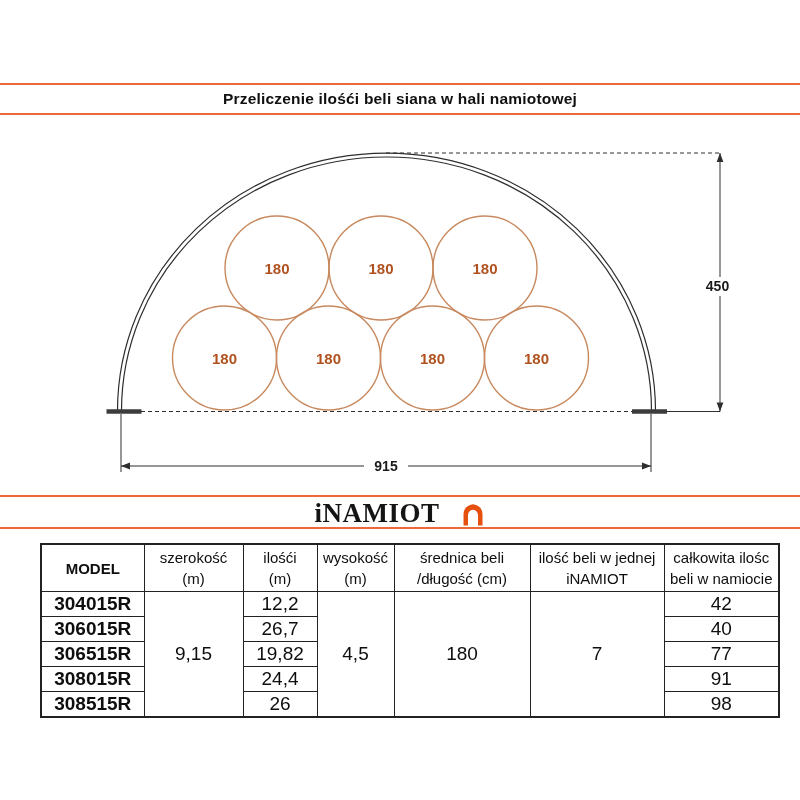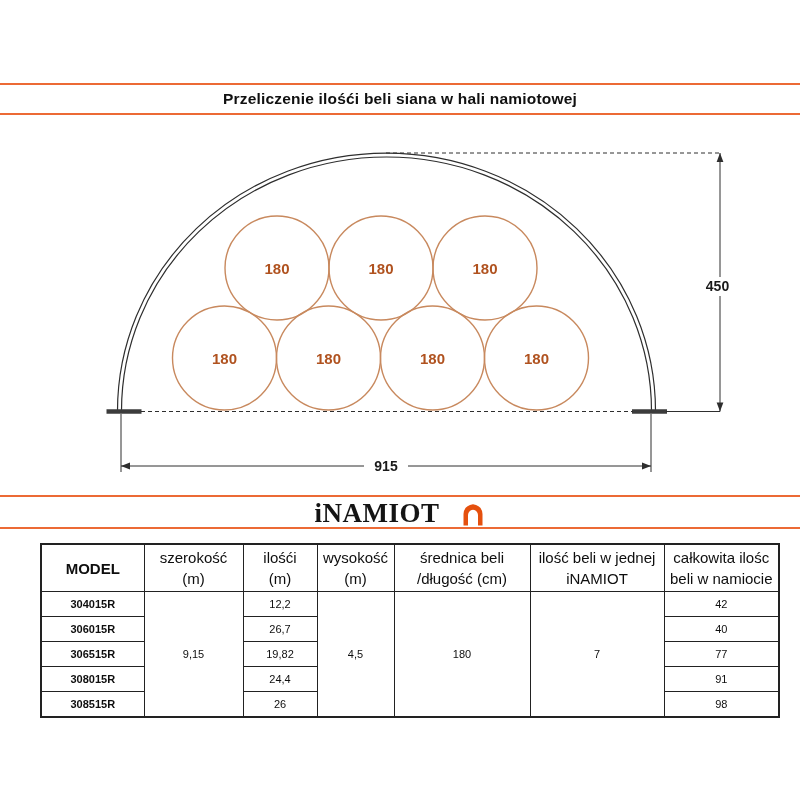--- a/index.html
+++ b/index.html
@@ -43,21 +43,21 @@
     border-collapse:collapse;table-layout:fixed;width:738px;
     border:2.5px solid #222;
   }
   table.spec th, table.spec td{
     border:1.8px solid #222;text-align:center;vertical-align:middle;padding:0;
     color:#0e0e0e;overflow:hidden;
   }
   thead th{height:46px;font-weight:normal;font-size:15px;}
   thead th:first-child{font-weight:bold;}
   thead .hl{line-height:21px;}
-  tbody td{height:24px;font-size:11px;}
+  tbody td{height:24px;font-size:19px;}
   tbody td.model{font-weight:bold;}
 </style>
 </head>
 <body>
 
 <div class="page">
 
   <div class="title-bar">
     <span>Przeliczenie ilośći beli siana w hali namiotowej</span>
   </div>

